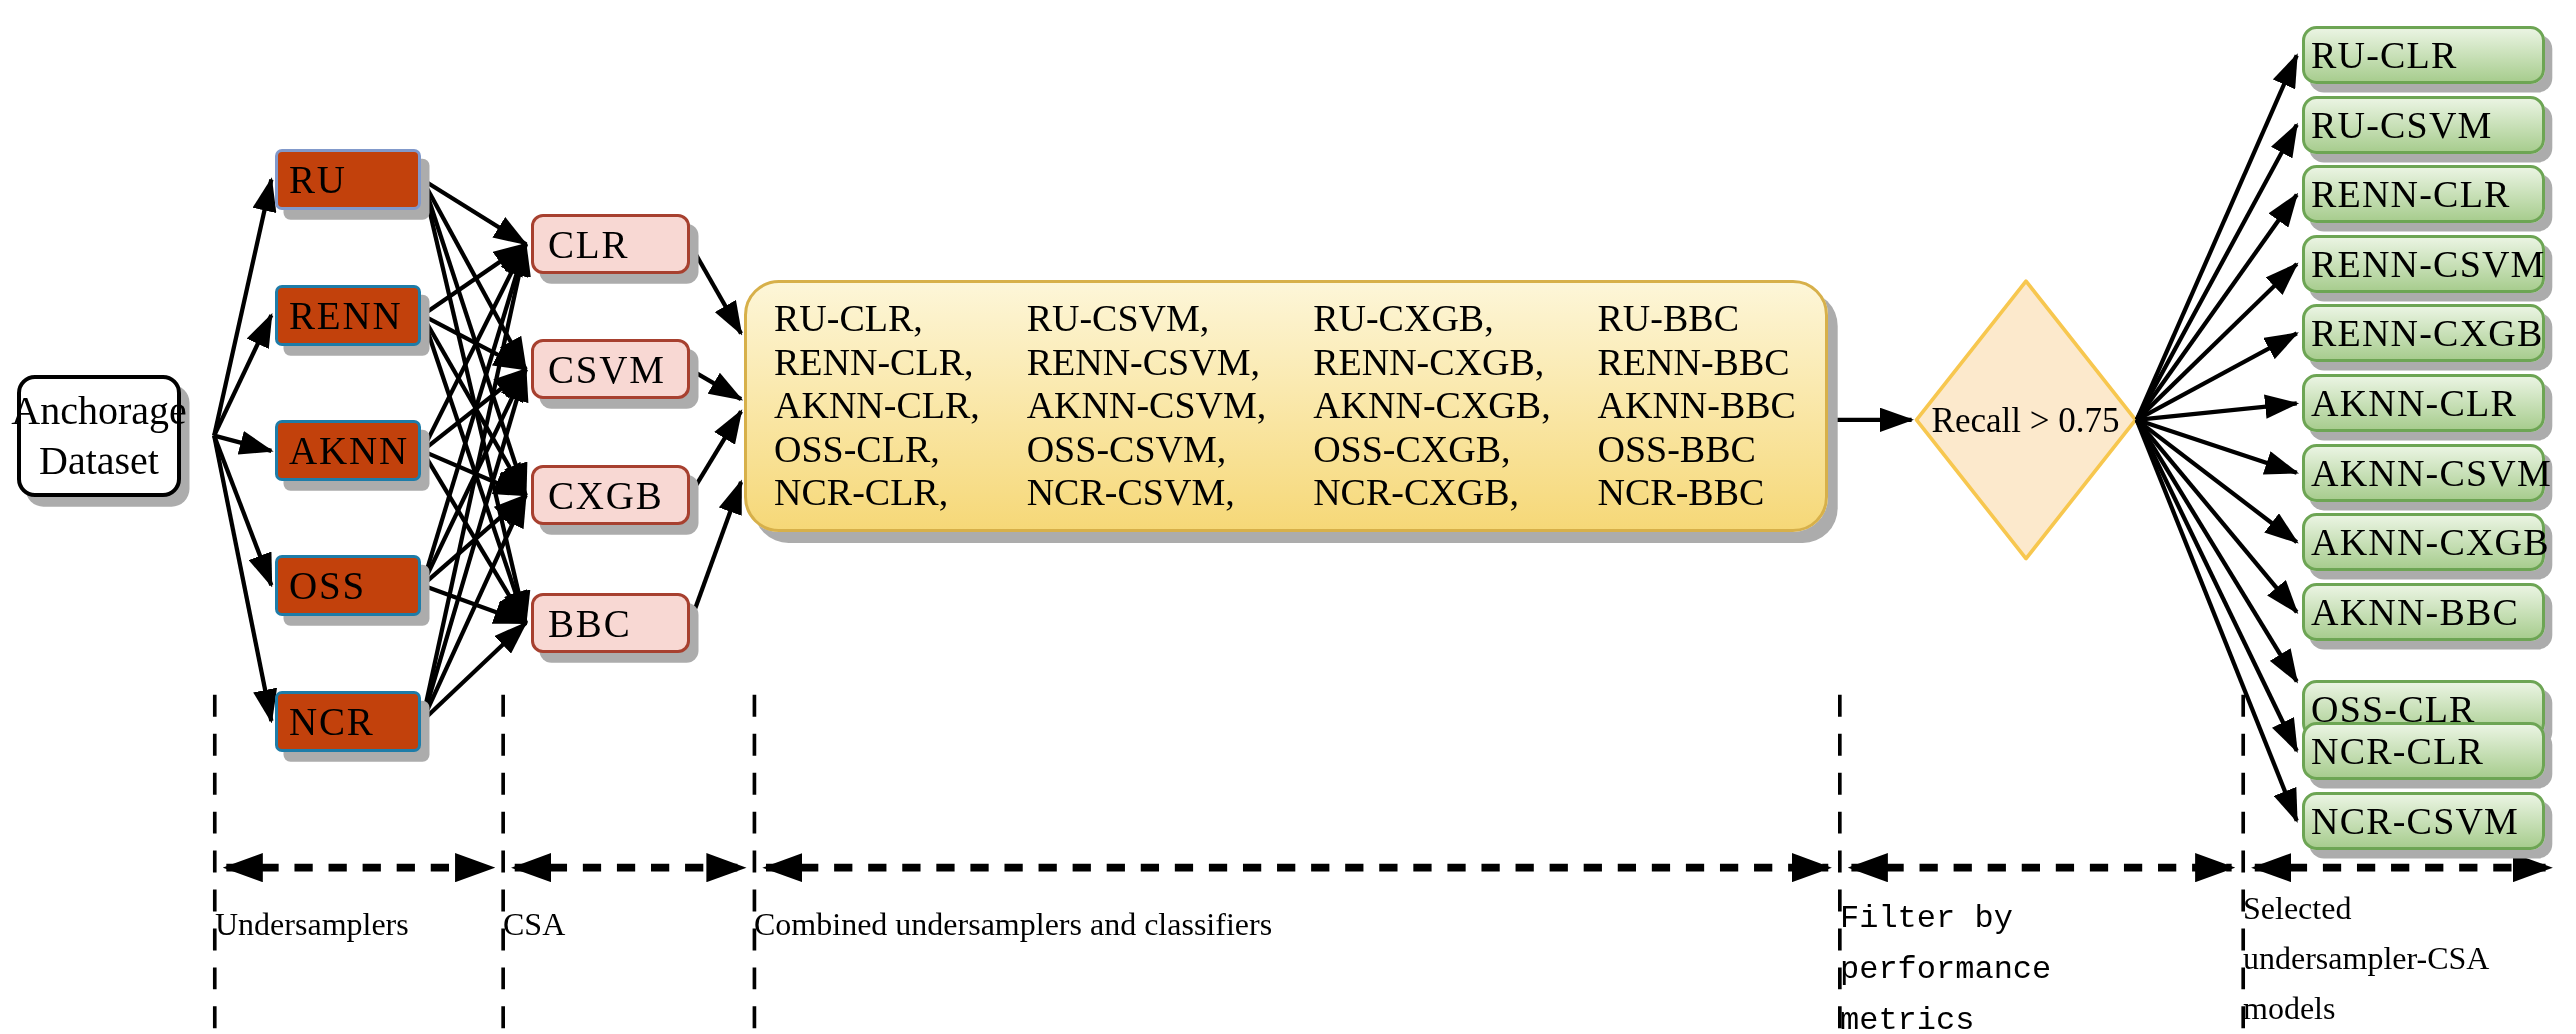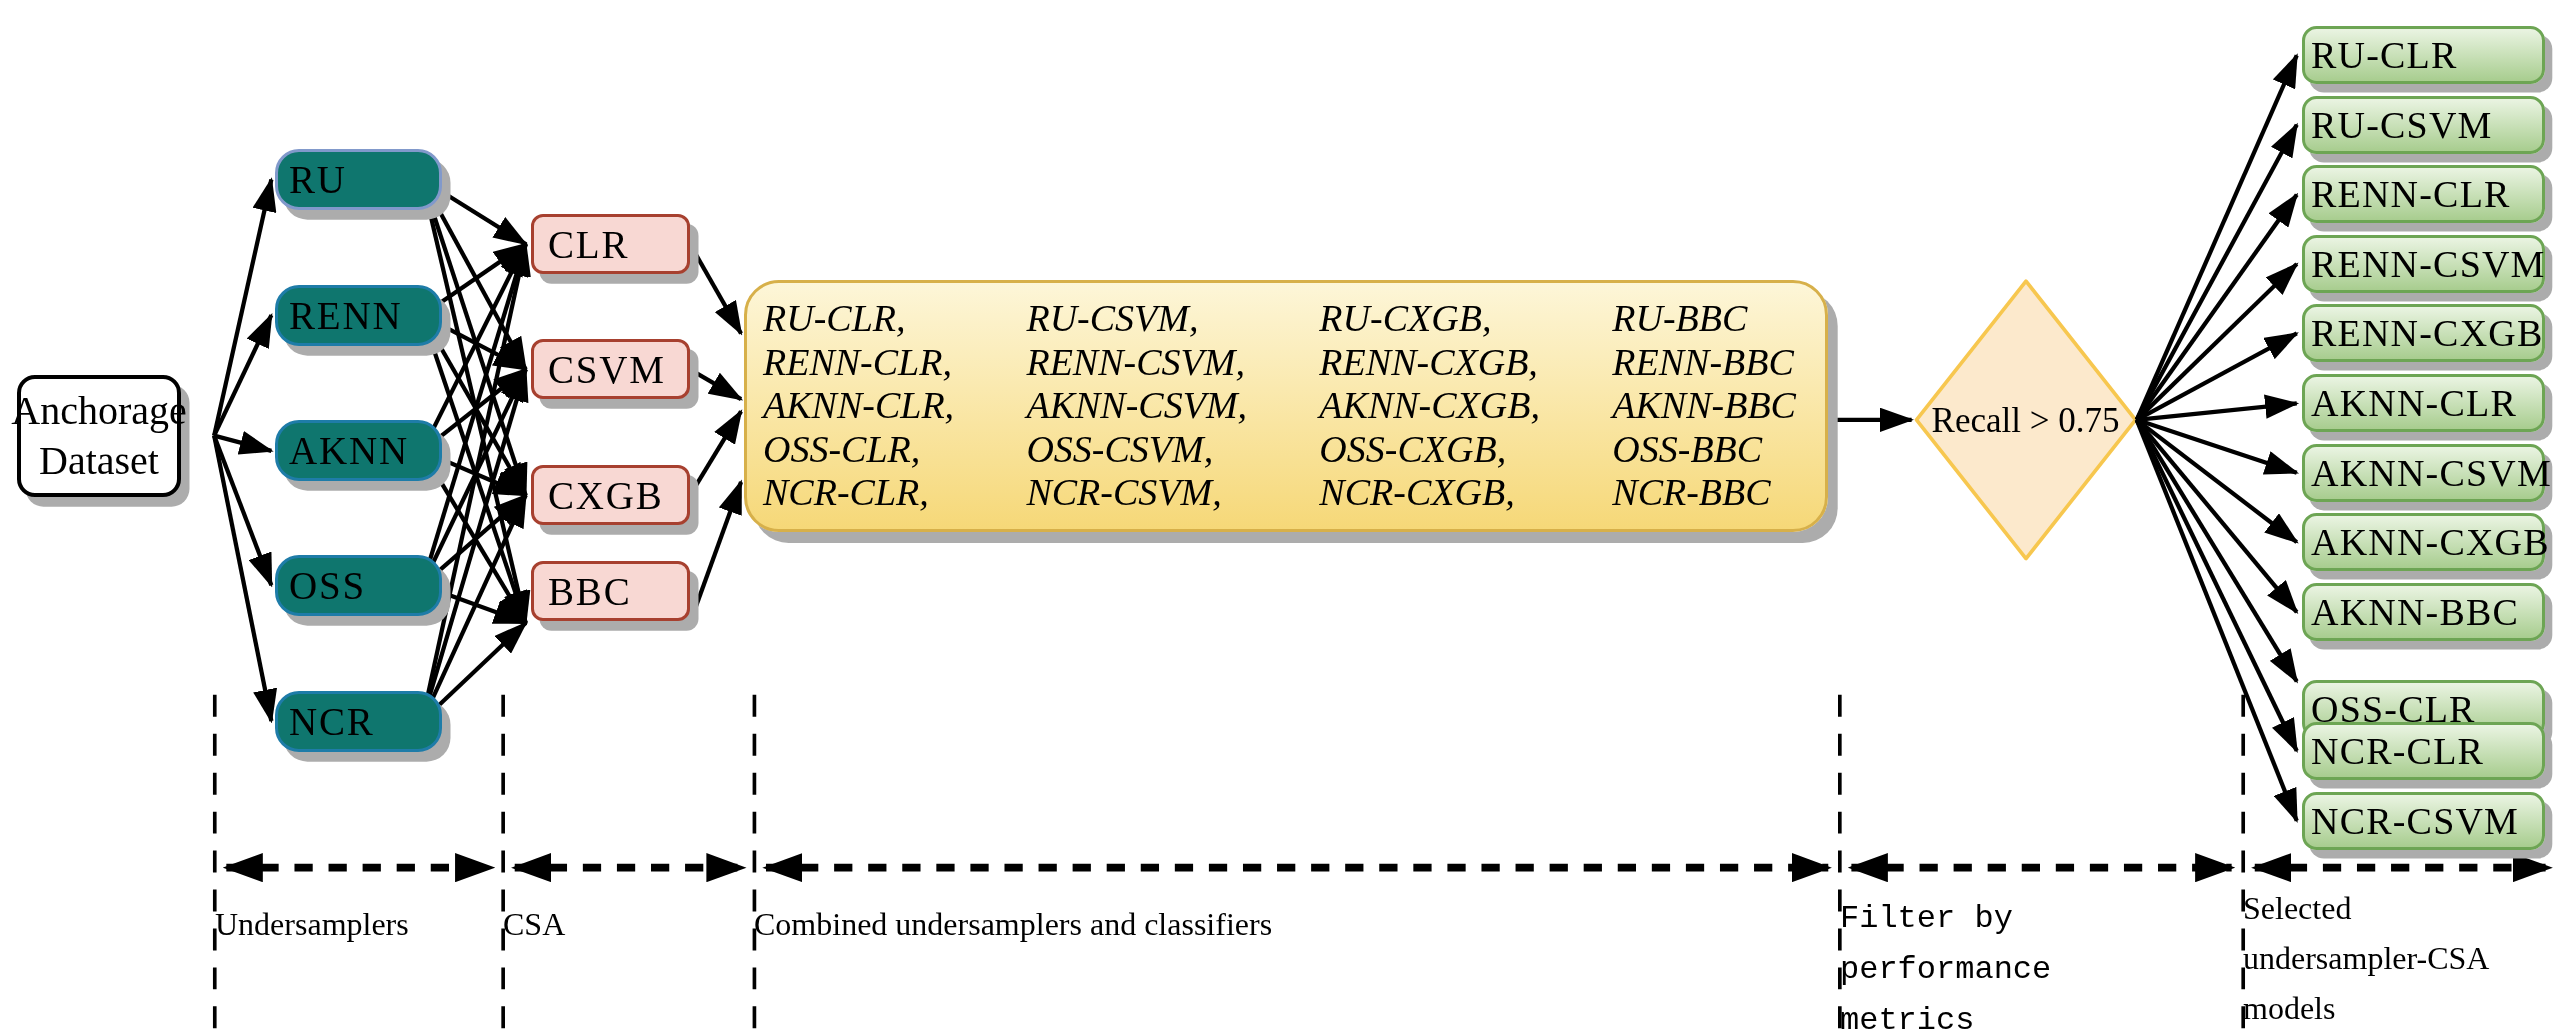--- a/index.html
+++ b/index.html
@@ -10,34 +10,34 @@
 
   .box{position:absolute;box-sizing:border-box;display:flex;align-items:center;
        font-family:"Liberation Serif", serif;font-size:39px;line-height:1;
        white-space:nowrap;}
 
   .node-dataset{left:17px;top:375px;width:164px;height:122px;background:#ffffff;
        border:4.3px solid #000;border-radius:18px;box-shadow:8.5px 9.7px 0 #acacac;
        justify-content:center;text-align:center;font-size:40px;line-height:1.25;
        white-space:pre-line;}
 
-  .node-blue{left:275px;width:167px;height:61px;background:#0f766e;
-       border:3.7px solid #1e7ca8;border-radius:24px;box-shadow:8.5px 9.7px 0 #acacac;
+  .node-blue{left:275px;width:146px;height:61px;background:#c2410c;
+       border:3.7px solid #1e7ca8;border-radius:7px;box-shadow:8.5px 9.7px 0 #acacac;
        padding-left:11px;letter-spacing:1.8px;}
   .node-blue.first{border-color:#8199cb;}
 
   .node-red{left:531px;width:159px;height:60px;background:#f8d8d3;
        border:3.7px solid #a7402f;border-radius:12px;box-shadow:8.5px 9.7px 0 #acacac;
        padding-left:14px;letter-spacing:1.8px;}
 
   .node-yellow{left:744px;top:280px;width:1084px;height:252px;
        background:linear-gradient(#fdf6d8, #f6d878);
        border:3.7px solid #d7b04a;border-radius:35px;box-shadow:9.7px 11px 0 #acacac;
-       padding:16px 29px 18px 16px;display:flex;align-items:stretch;
-       justify-content:space-between;font-size:38px;font-style:italic;}
+       padding:16px 29px 18px 27px;display:flex;align-items:stretch;
+       justify-content:space-between;font-size:38px;}
   .ycol{display:flex;flex-direction:column;justify-content:space-between;
        align-items:flex-start;}
 
   .node-green{left:2302px;width:243px;height:58px;
        background:linear-gradient(#eaf4e2, #a8cd8f);
        border:3.7px solid #6da554;border-radius:14.6px;box-shadow:7.3px 8.5px 0 #acacac;
        padding-left:6px;letter-spacing:1.2px;font-size:38px;}
 
   .diamond-label{position:absolute;left:1916px;top:385px;width:219px;height:71px;
        display:flex;align-items:center;justify-content:center;
@@ -148,21 +148,21 @@
 
   <div class="box node-blue first" style="top:149px">RU</div>
   <div class="box node-blue" style="top:285px">RENN</div>
   <div class="box node-blue" style="top:420px">AKNN</div>
   <div class="box node-blue" style="top:555px">OSS</div>
   <div class="box node-blue" style="top:691px">NCR</div>
 
   <div class="box node-red" style="top:214px">CLR</div>
   <div class="box node-red" style="top:339px">CSVM</div>
   <div class="box node-red" style="top:465px">CXGB</div>
-  <div class="box node-red" style="top:561px">BBC</div>
+  <div class="box node-red" style="top:593px">BBC</div>
 
   <div class="node-yellow box">
     <div class="ycol">
       <span>RU-CLR,</span>
       <span>RENN-CLR,</span>
       <span>AKNN-CLR,</span>
       <span>OSS-CLR,</span>
       <span>NCR-CLR,</span>
     </div>
     <div class="ycol">

